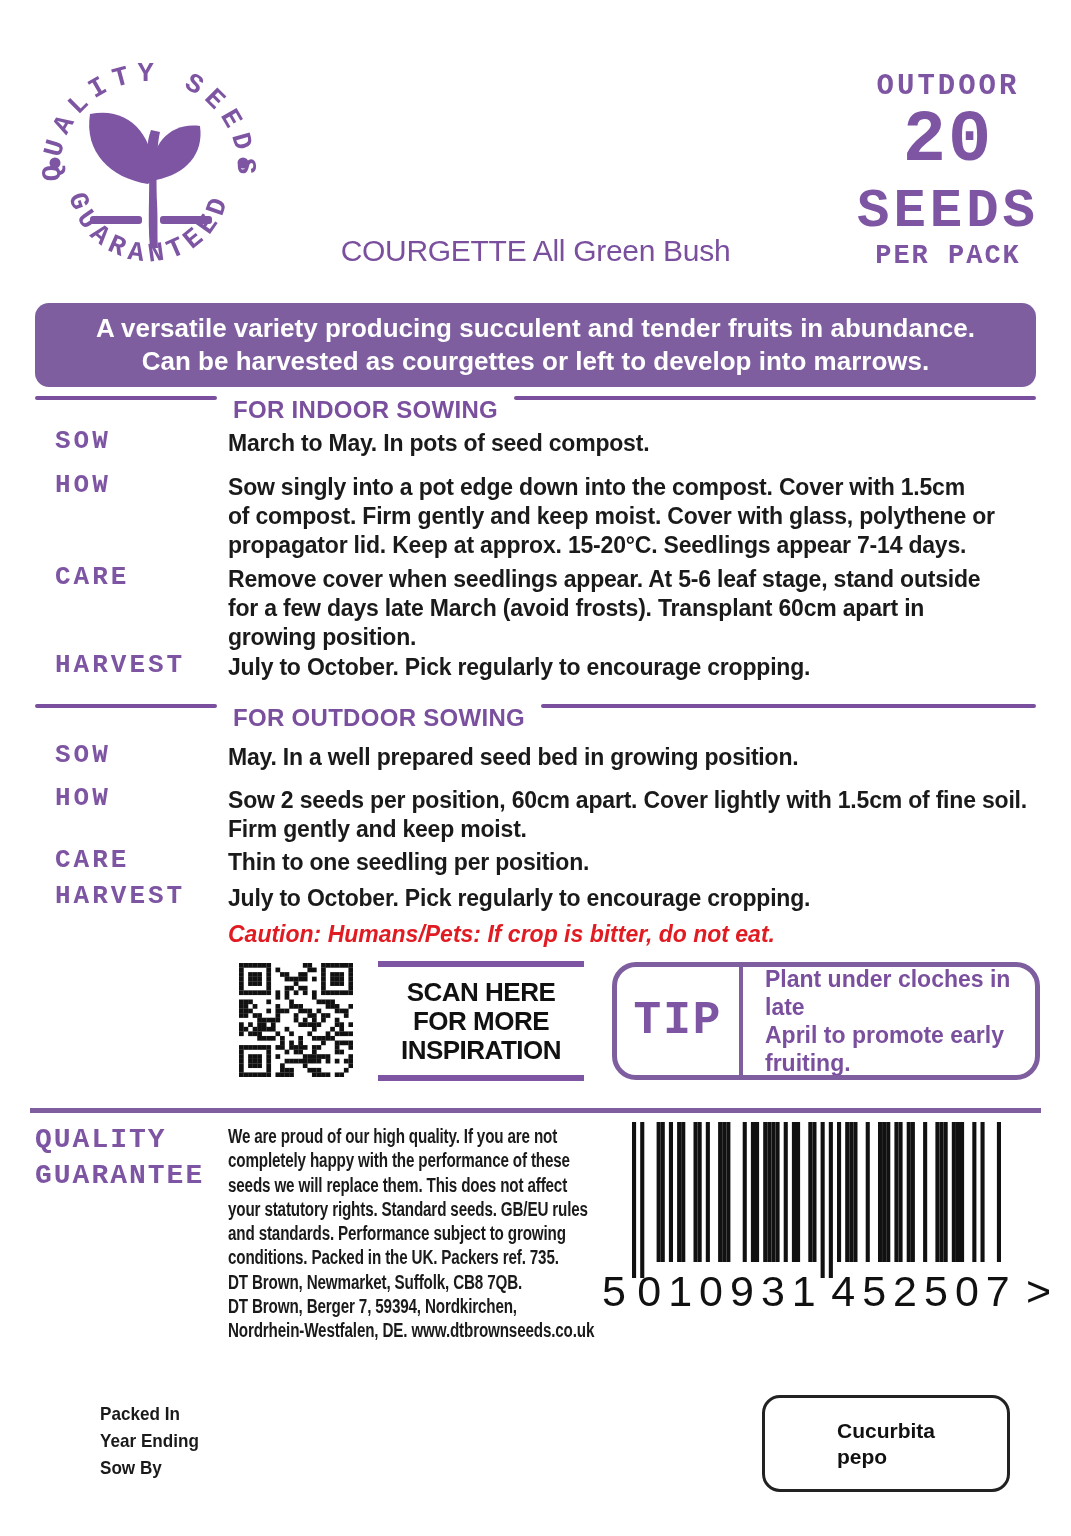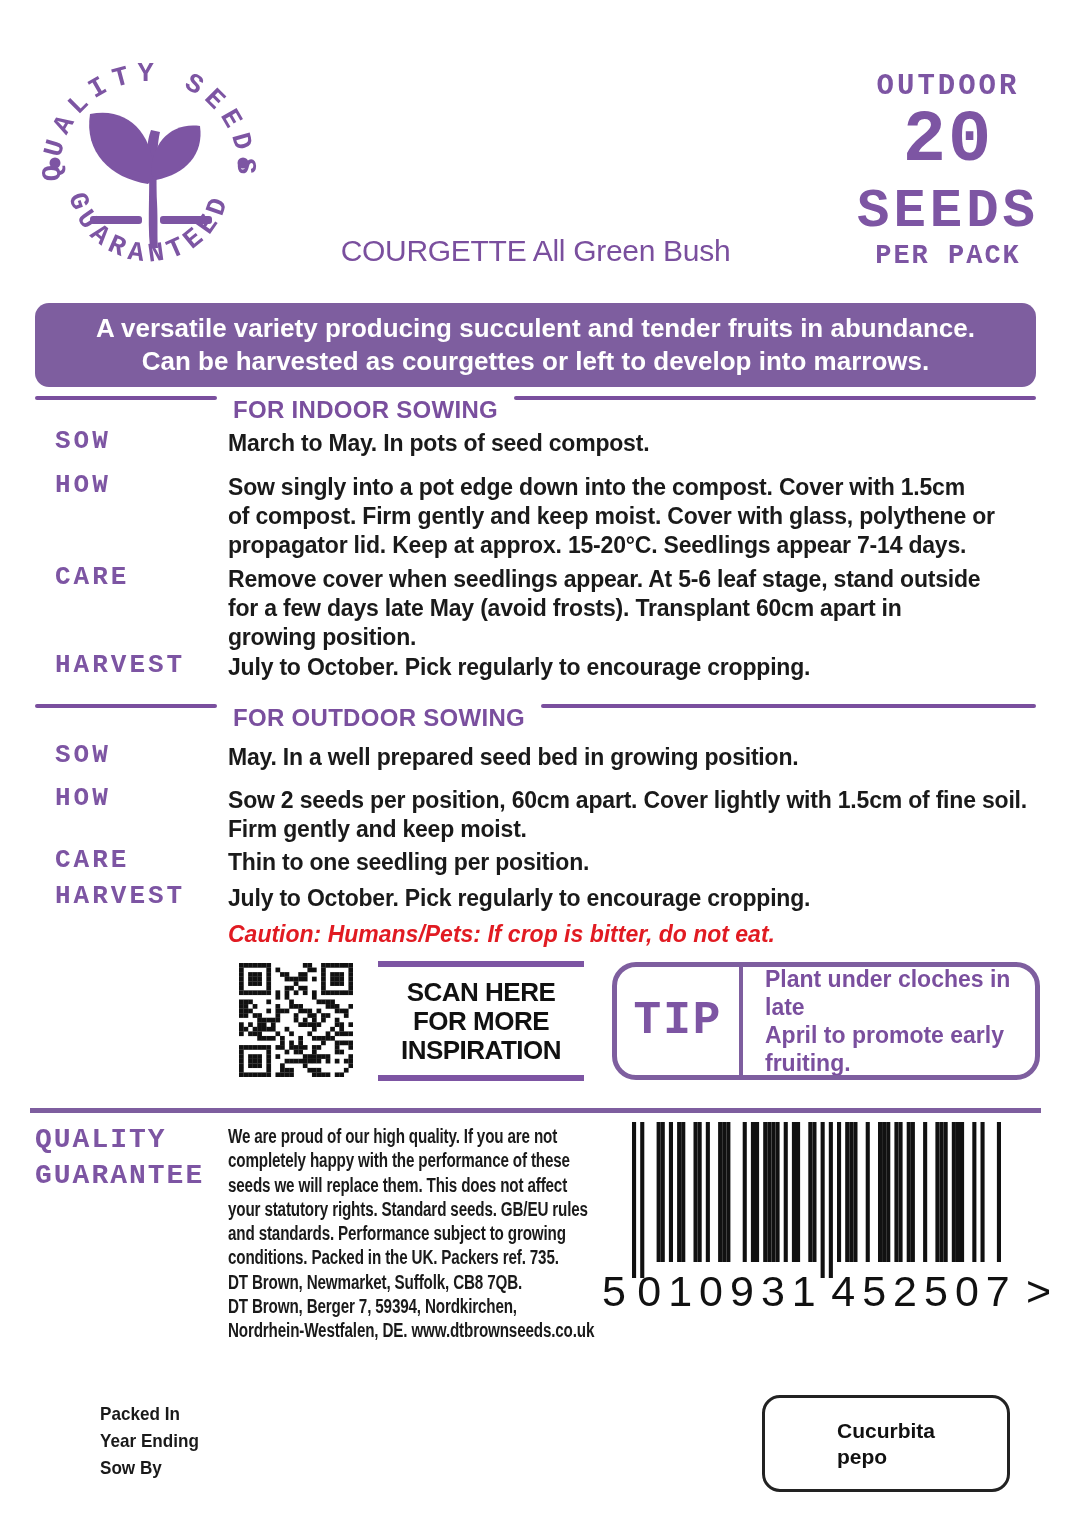--- a/index.html
+++ b/index.html
@@ -120,21 +120,21 @@
   <div class="abs rowlabel stampfont" style="top:428px;">SOW</div>
   <div class="abs rowtext" style="top:429px;">March to May. In pots of seed compost.</div>
 
   <div class="abs rowlabel stampfont" style="top:472px;">HOW</div>
   <div class="abs rowtext" style="top:473px;">Sow singly into a pot edge down into the compost. Cover with 1.5cm
 of compost. Firm gently and keep moist. Cover with glass, polythene or
 propagator lid. Keep at approx. 15-20°C. Seedlings appear 7-14 days.</div>
 
   <div class="abs rowlabel stampfont" style="top:564px;">CARE</div>
   <div class="abs rowtext" style="top:565px;">Remove cover when seedlings appear. At 5-6 leaf stage, stand outside
-for a few days late May (avoid frosts). Transplant 60cm apart in
+for a few days late March (avoid frosts). Transplant 60cm apart in
 growing position.</div>
 
   <div class="abs rowlabel stampfont" style="top:652px;">HARVEST</div>
   <div class="abs rowtext" style="top:653px;">July to October. Pick regularly to encourage cropping.</div>
 
   <div class="abs secthead" style="top:704px;">
     <div class="line l"></div>
     <div class="txt">FOR OUTDOOR SOWING</div>
     <div class="line r"></div>
   </div>

